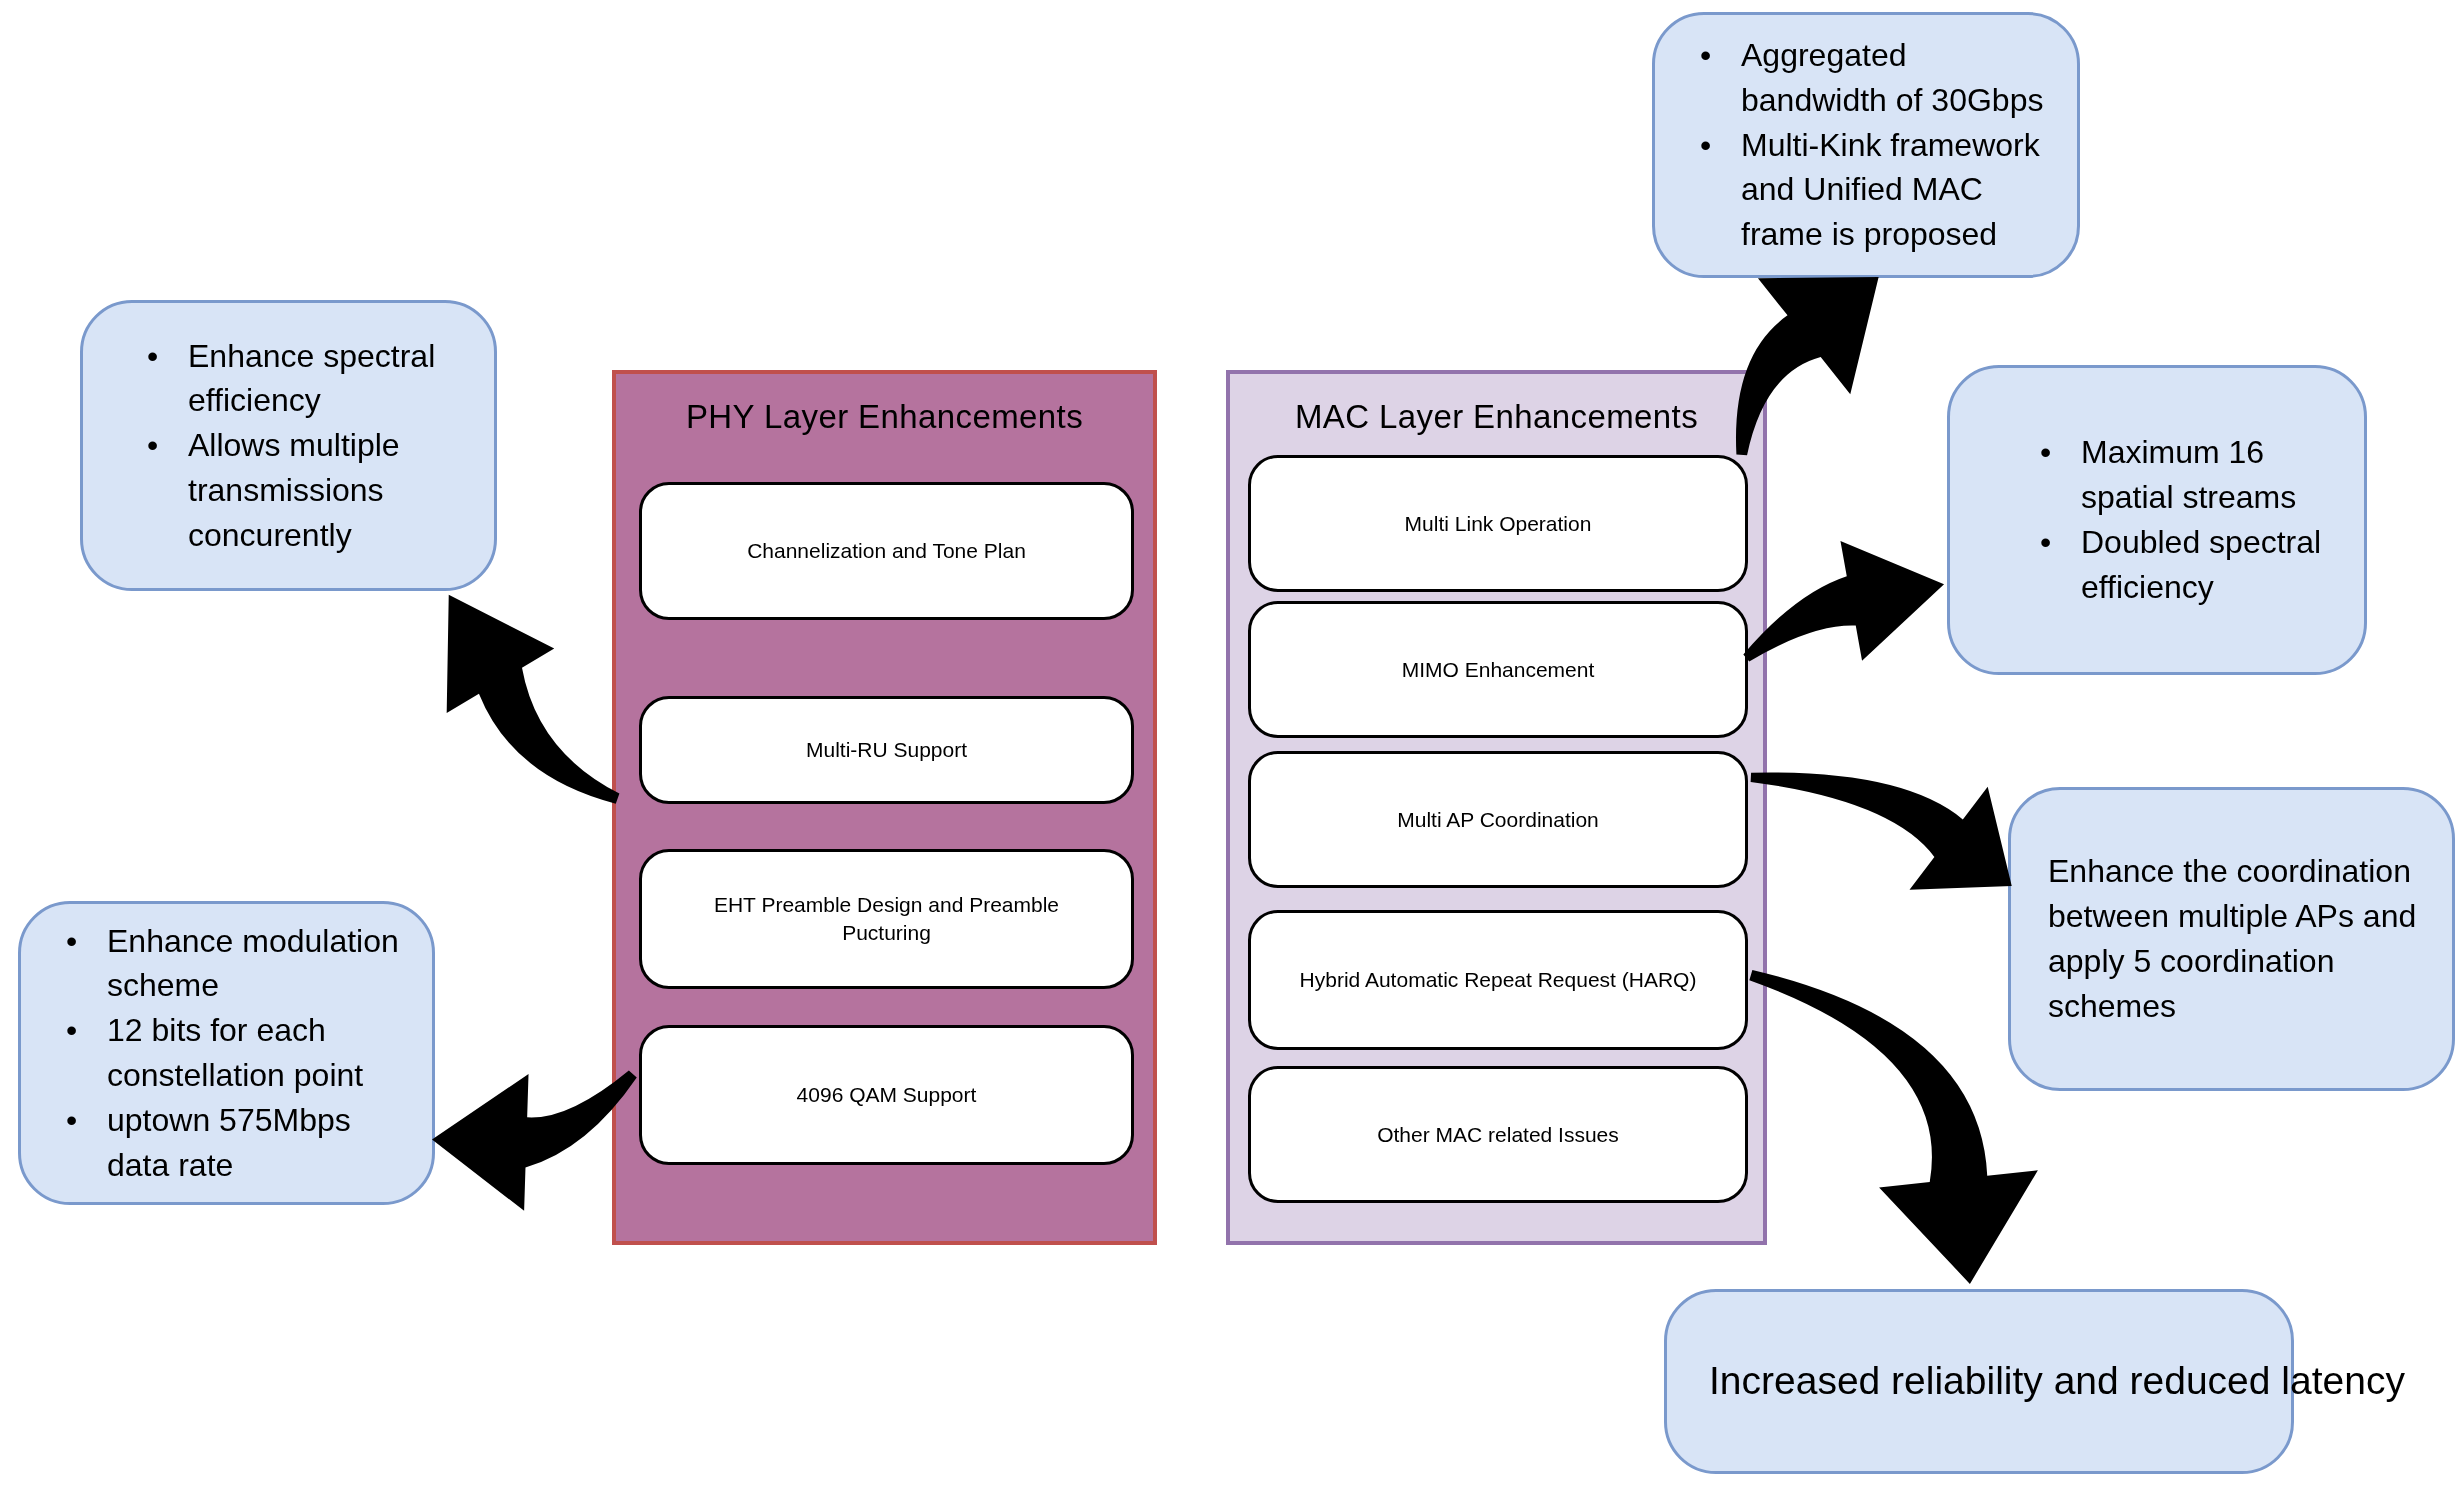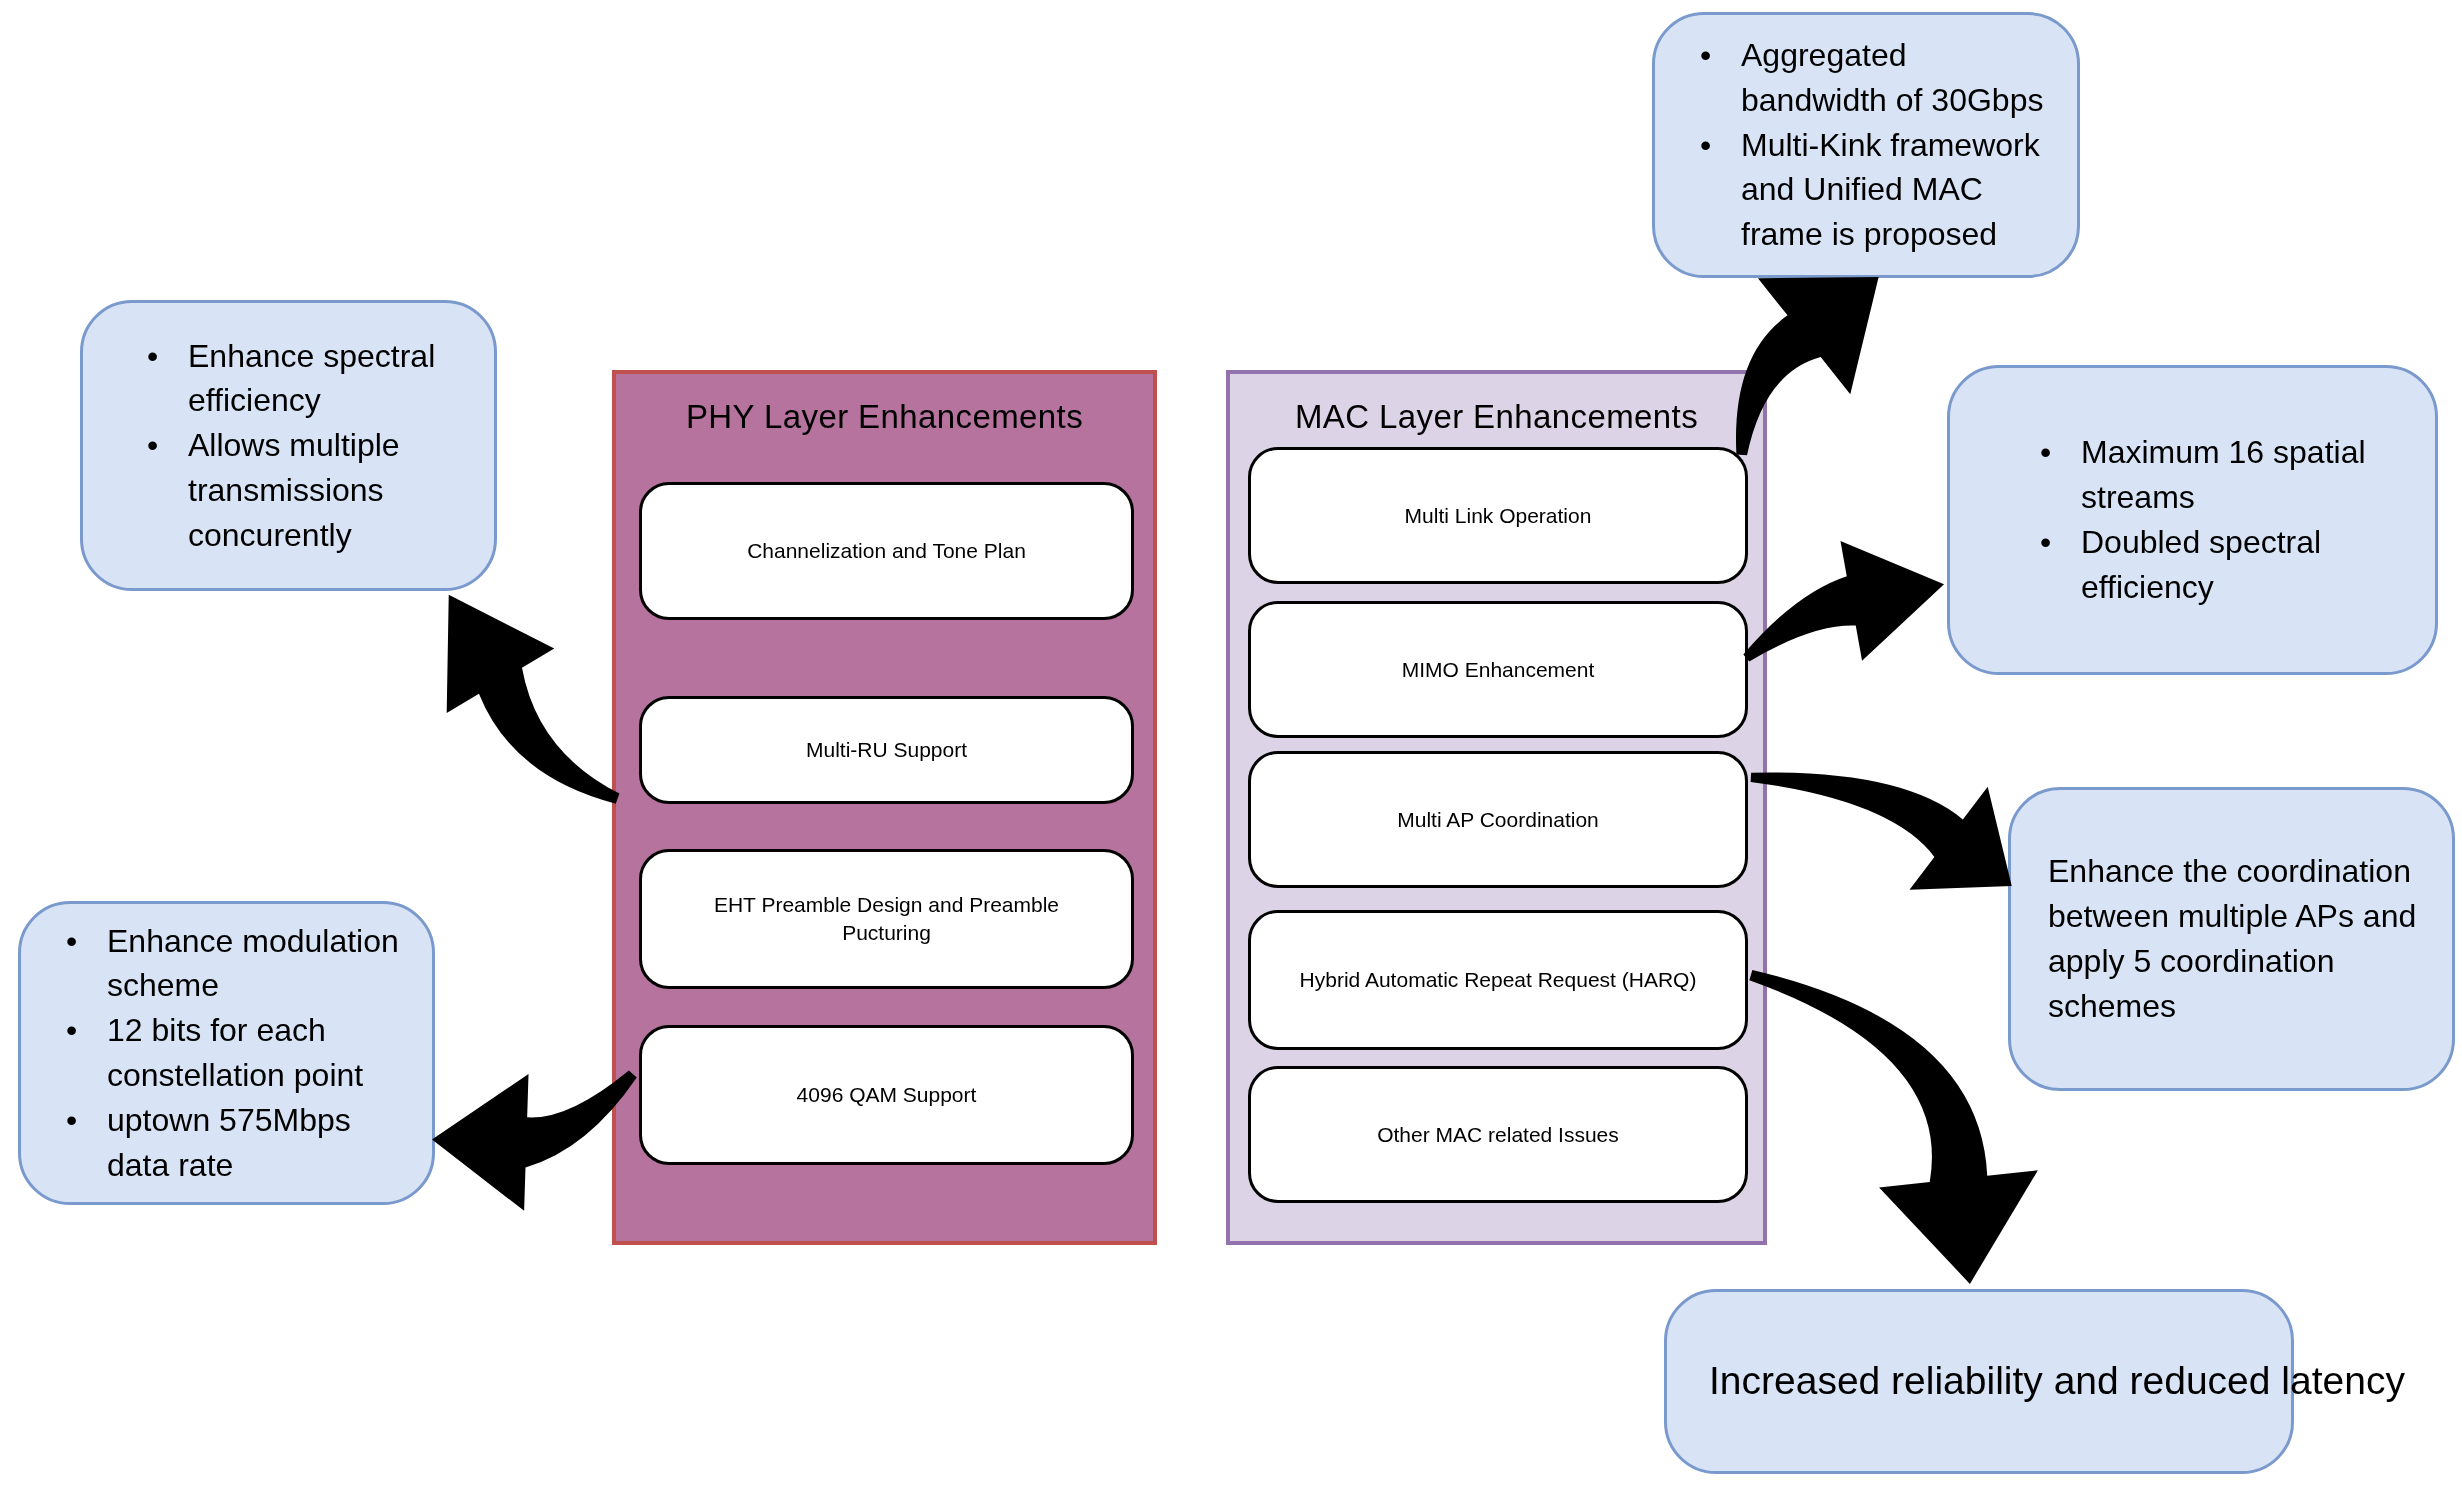--- a/index.html
+++ b/index.html
@@ -18,21 +18,21 @@
   
   .node{position:absolute;background:var(--node-fill);border:3.8px solid var(--node-border);
     border-radius:30px;display:flex;align-items:center;justify-content:center;
     text-align:center;font-size:21px;line-height:1.32;box-sizing:border-box;padding:0 11.4px;}
   .phy .node{left:23px;width:495px;}
   .mac .node{left:18px;width:500px;}
   #n-chan{top:108px;height:138px;}
   #n-mru {top:286px;height:108px;margin-top:36px;}
   #n-eht {top:475px;height:140px;}
   #n-qam {top:651px;height:140px;}
-  #n-mlo {top:73px;height:137px;}
+  #n-mlo {top:81px;height:137px;}
   #n-mimo{top:227px;height:137px;}
   #n-map {top:377px;height:137px;}
   #n-harq{top:536px;height:140px;}
   #n-omac{top:692px;height:137px;}
   #n-chan span{display:inline-block;max-width:365px;}
   #n-eht span{display:inline-block;max-width:388px;}
   #n-harq span{display:inline-block;max-width:475px;}
   
   .callout{position:absolute;background:var(--callout-fill);
     border:3px solid var(--callout-border);border-radius:52px;
@@ -41,21 +41,21 @@
   .callout .inner{box-sizing:border-box;}
   .bullets{list-style:none;margin:0;padding:0;}
   .bullets li{position:relative;padding-left:44px;}
   .bullets li::before{content:"\2022";position:absolute;left:3px;}
   #co-spectral   {left:80px; top:300px;  width:417px;height:291px;}
   #co-spectral .inner{margin-left:61px;width:304px;}
   #co-modulation {left:18px;  top:901px; width:417px;height:304px;}
   #co-modulation .inner{margin-left:42px;width:358px;}
   #co-aggregated {left:1652px;top:12px;   width:428px;height:266px;}
   #co-aggregated .inner{margin-left:42px;width:348px;}
-  #co-spatial    {left:1947px;top:365px;  width:491px;height:310px;}
+  #co-spatial    {left:1947px;top:365px;  width:420px;height:310px;}
   #co-spatial .inner{margin-left:87px;width:350px;}
   #co-coordination{left:2008px;top:787px;width:447px;height:304px;}
   #co-coordination .inner{margin-left:37px;width:384px;}
   #co-reliability{left:1664px;top:1289px; width:630px;height:185px;font-size:39px;}
   #co-reliability .inner{margin-left:42px;white-space:nowrap;}
   
   #arrow-layer{position:absolute;left:0;top:0;width:2462px;height:1506px;pointer-events:none;}
 </style>
 </head>
 <body>

